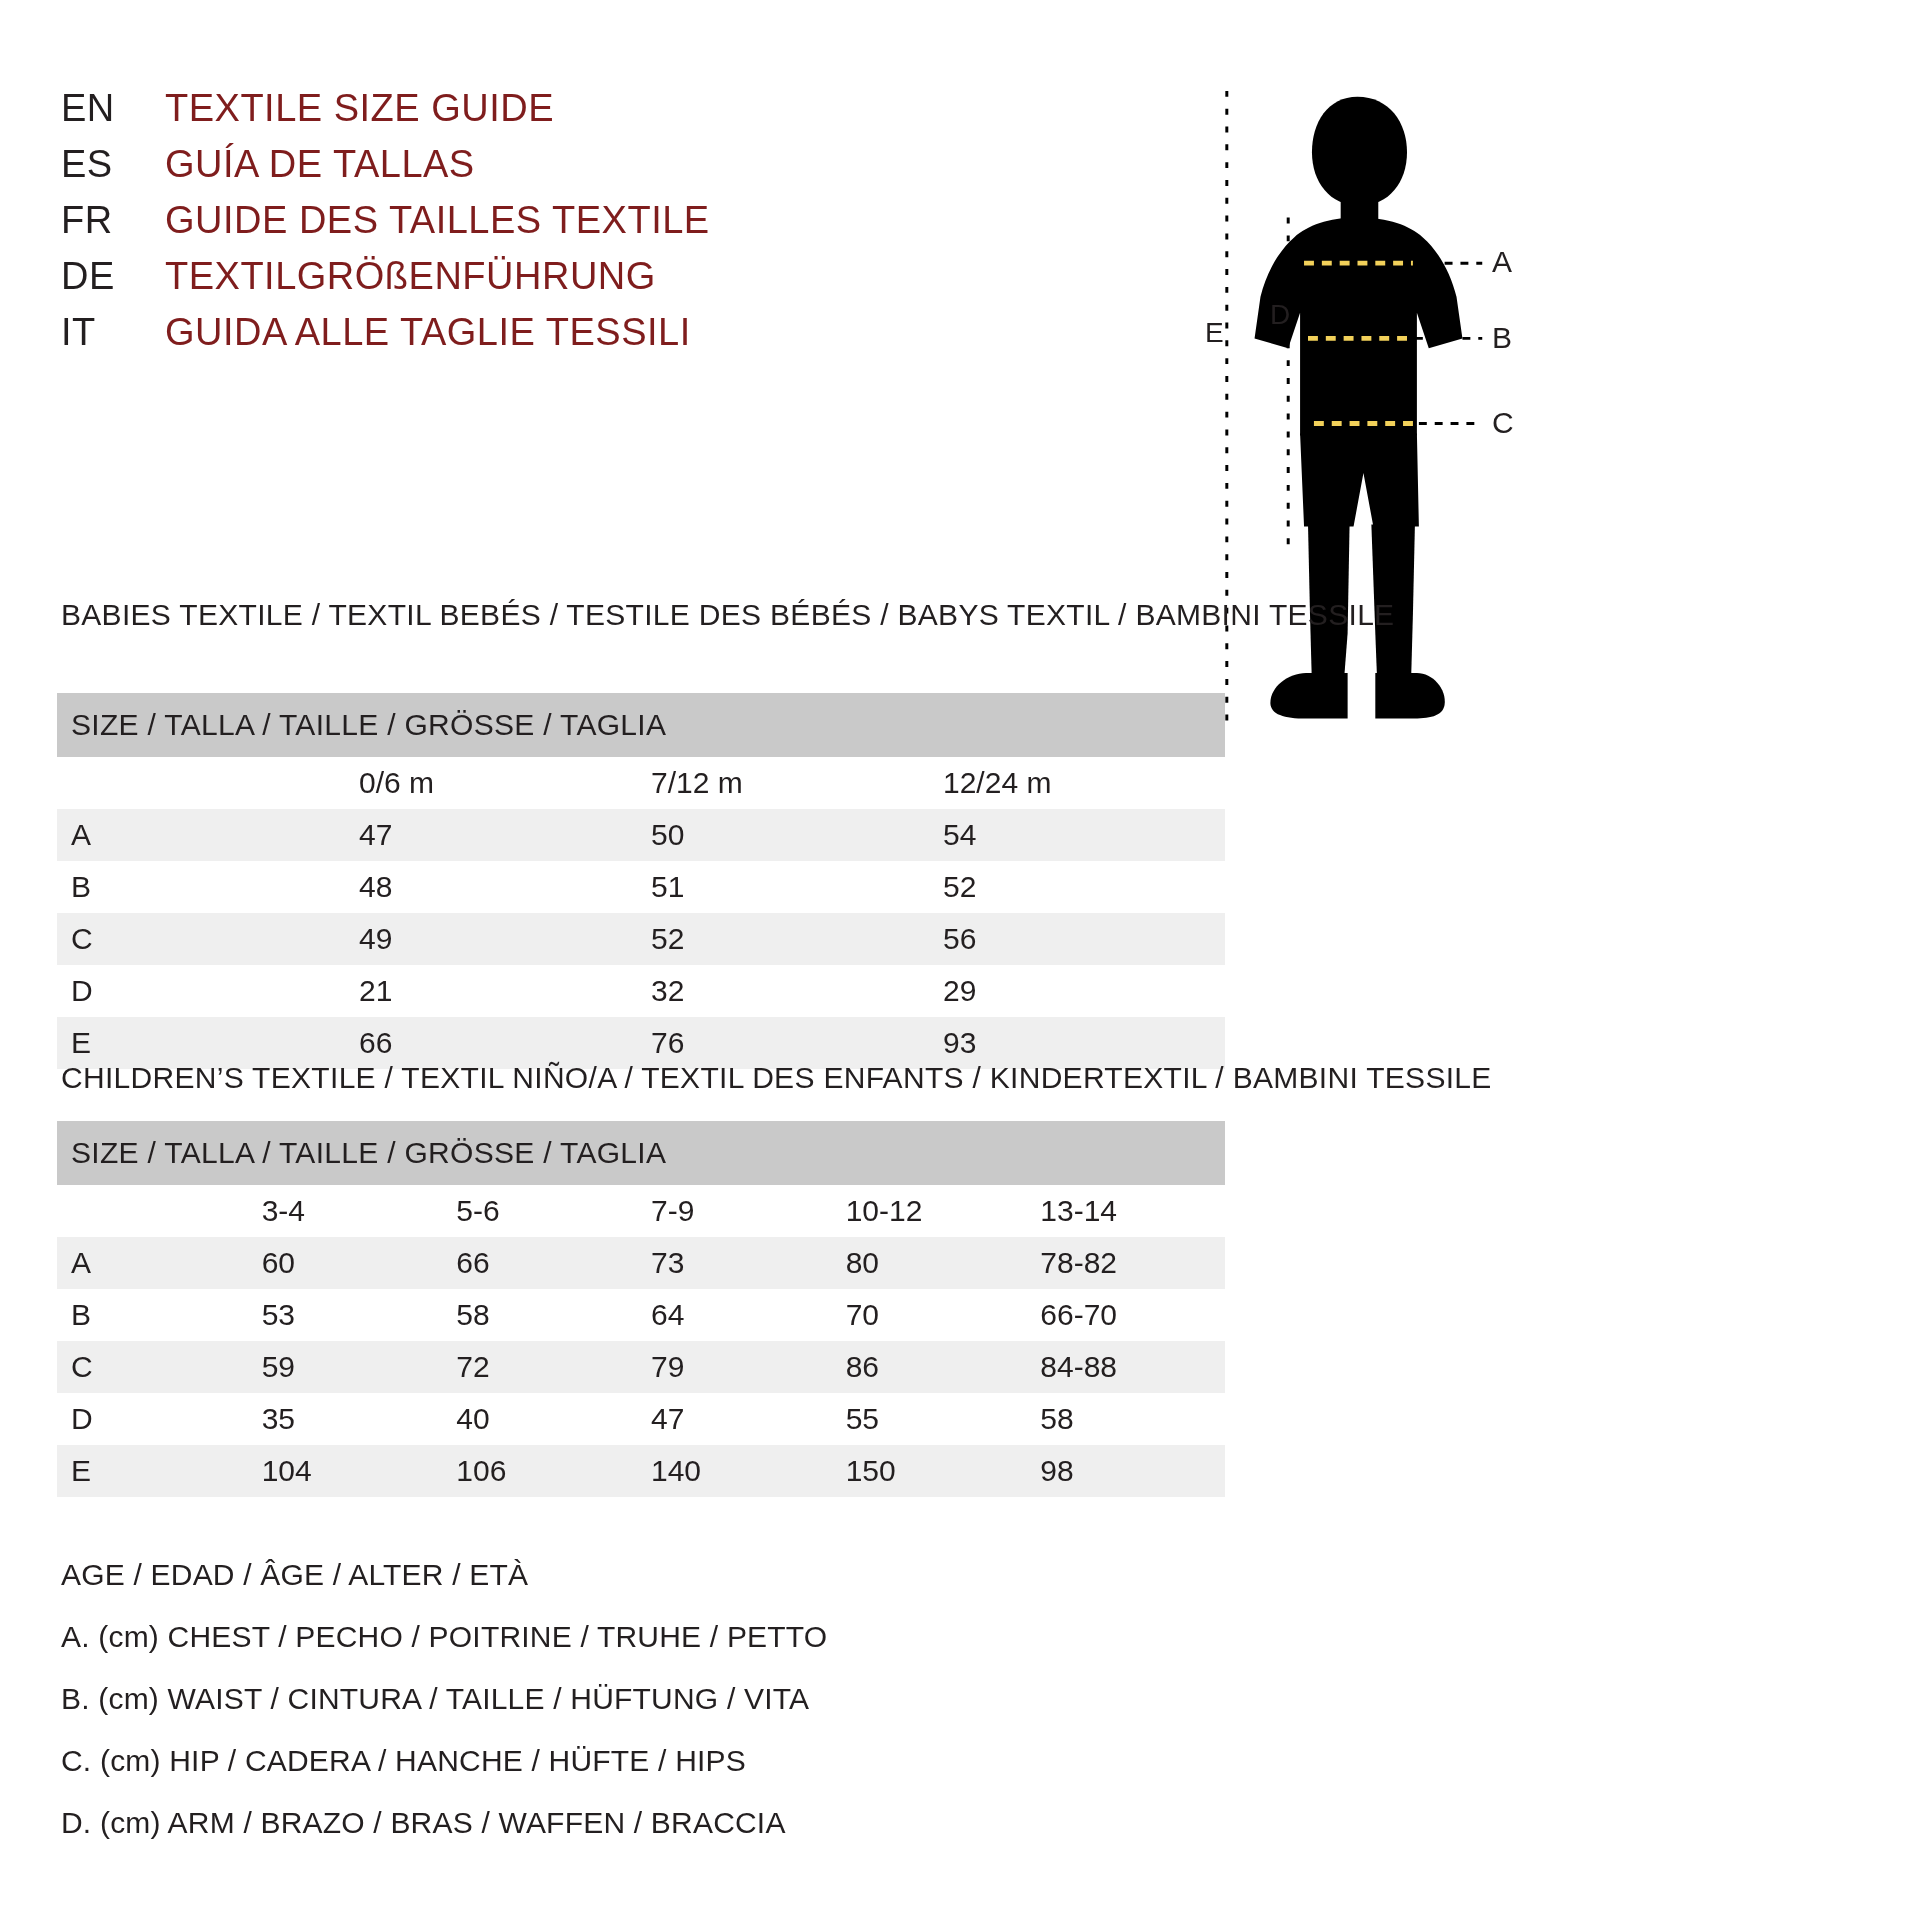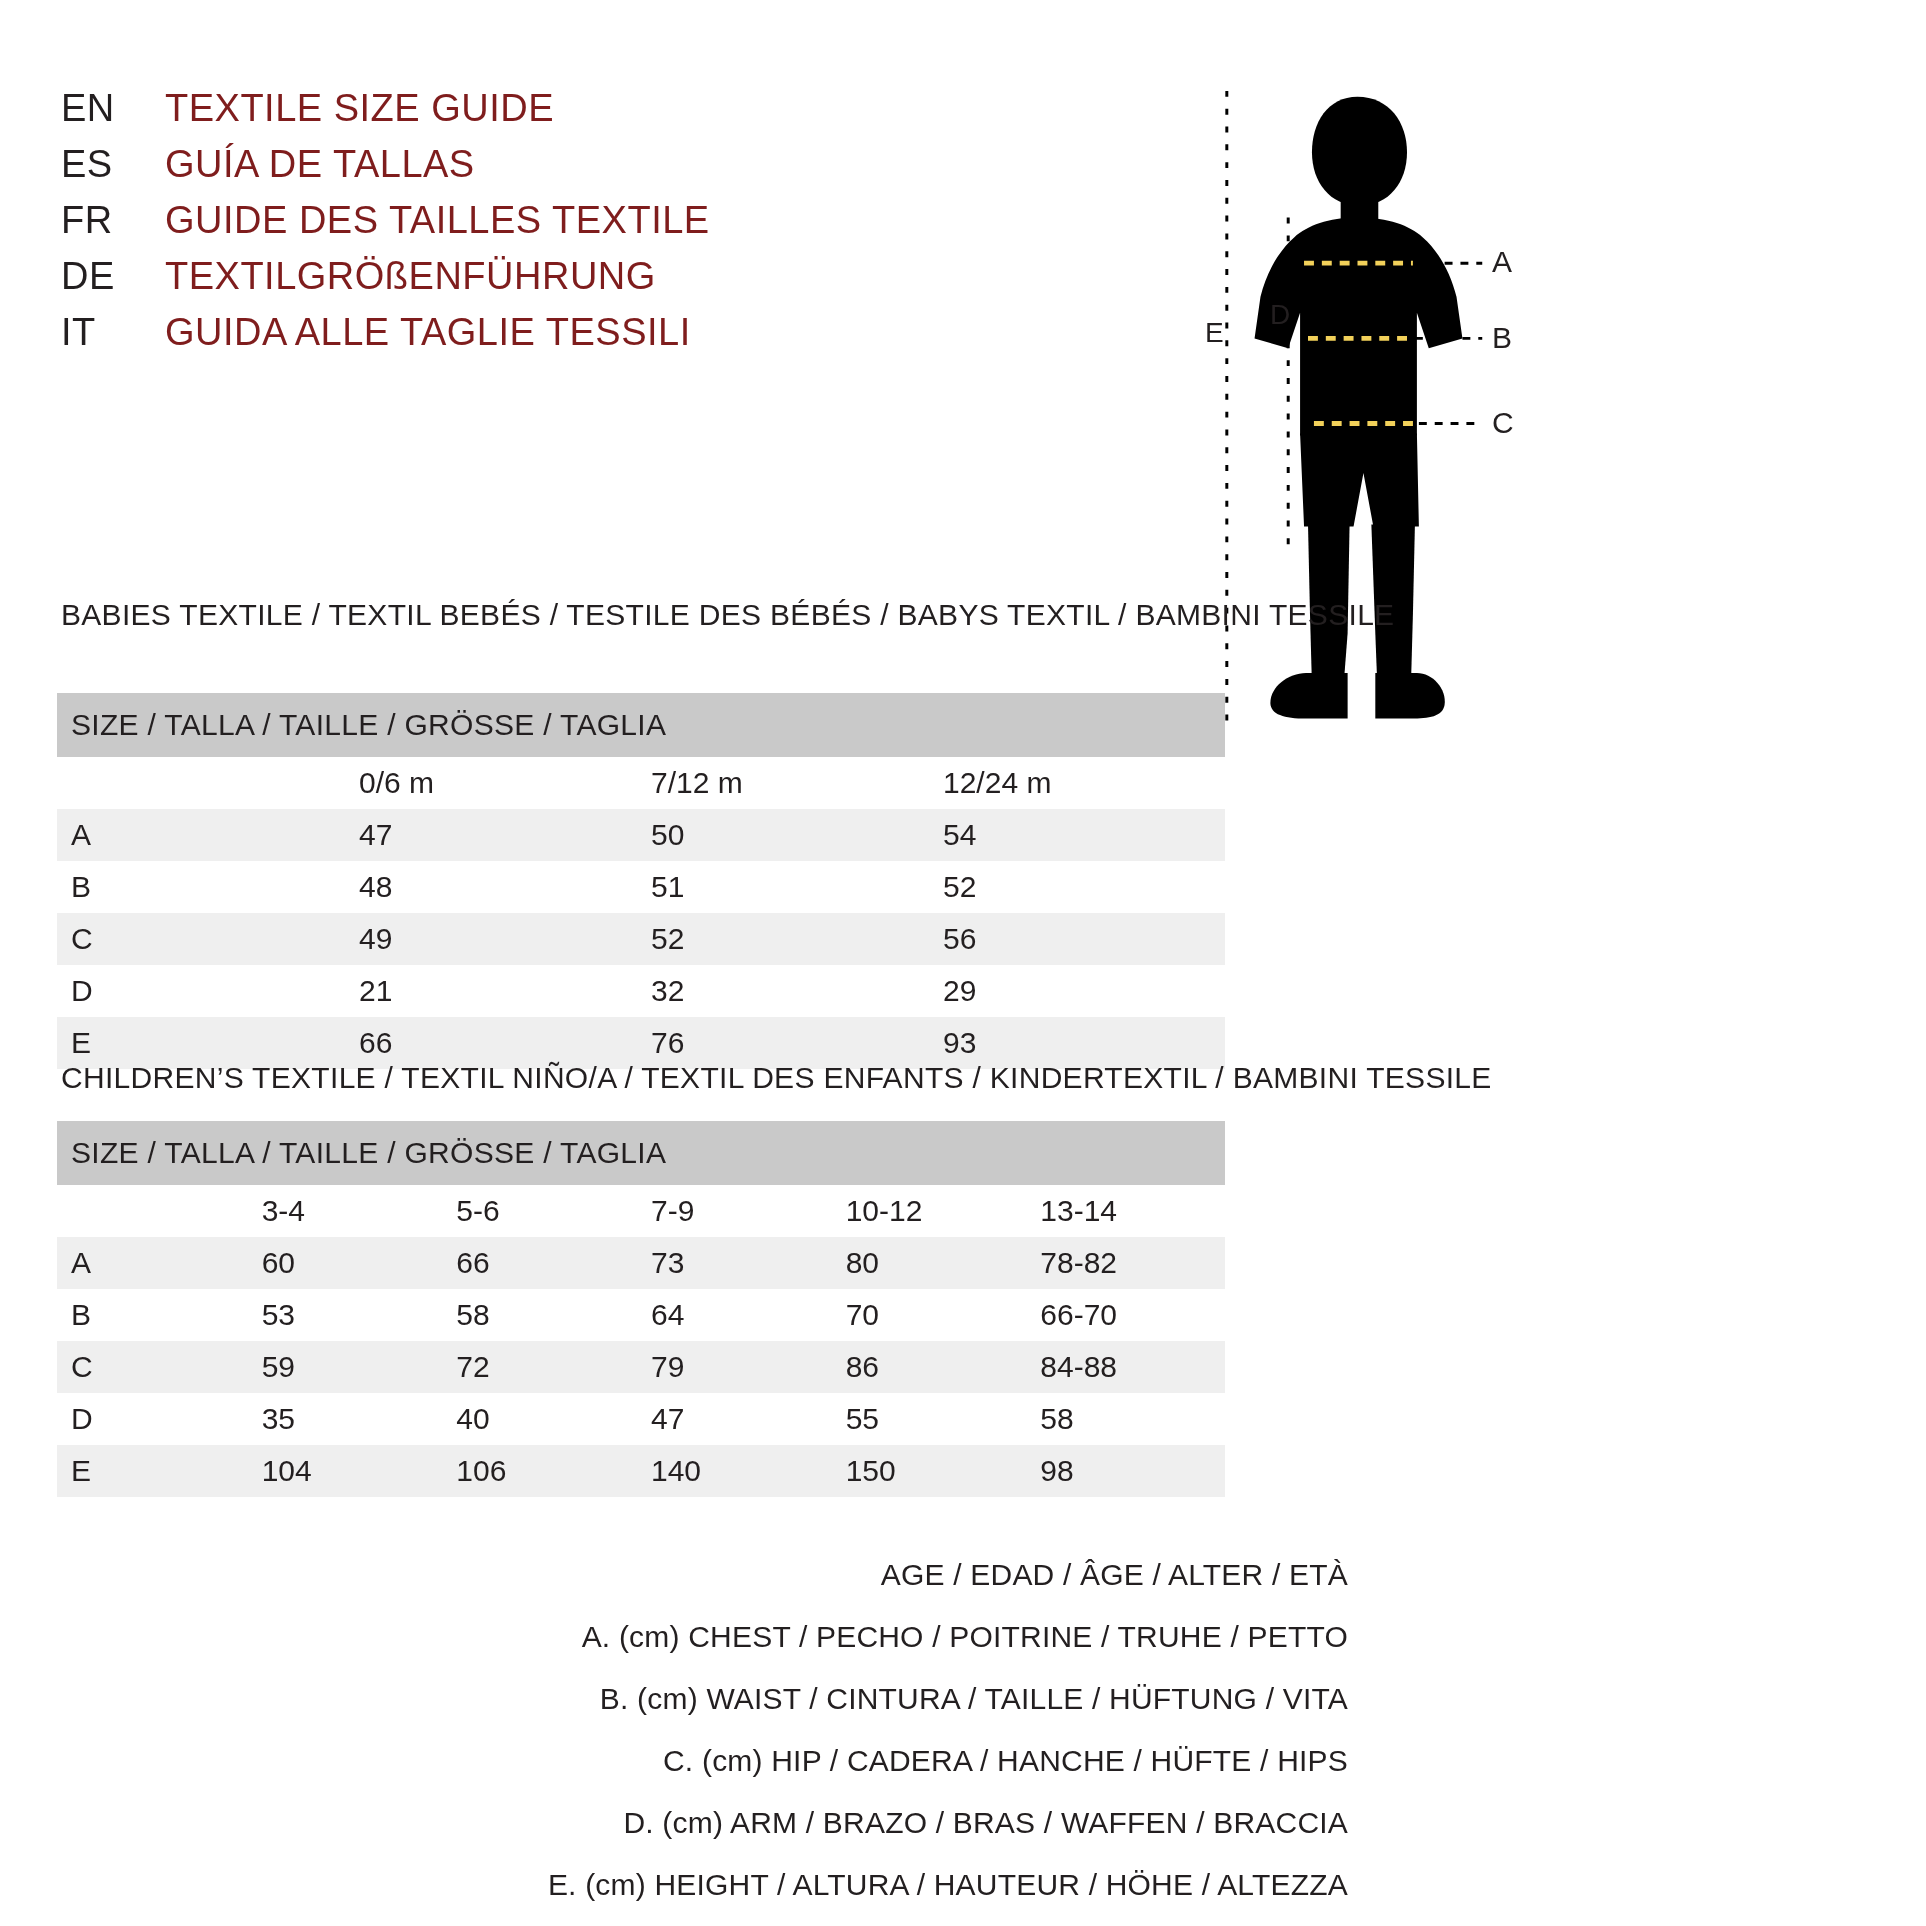--- a/index.html
+++ b/index.html
@@ -112,21 +112,20 @@
     left: 61px;
     top: 1544px;
     width: 1287px;
   }
   .legend-row {
     font-size: 30px;
     color: #231f20;
     line-height: 62px;
     white-space: nowrap;
     letter-spacing: 0.2px;
-    text-align: right;
   }
 </style>
 </head>
 <body>
 
 <div class="page">
 
   <div class="lang-block">
     <div class="lang-row">
       <span class="lang-code">EN</span>
@@ -300,17 +299,16 @@
       </tr>
     </tbody>
   </table>
 
   <div class="legend">
     <div class="legend-row">AGE / EDAD / ÂGE / ALTER / ETÀ</div>
     <div class="legend-row">A. (cm) CHEST / PECHO / POITRINE / TRUHE / PETTO</div>
     <div class="legend-row">B. (cm) WAIST / CINTURA / TAILLE / HÜFTUNG / VITA</div>
     <div class="legend-row">C. (cm) HIP / CADERA / HANCHE / HÜFTE / HIPS</div>
     <div class="legend-row">D. (cm) ARM / BRAZO / BRAS / WAFFEN / BRACCIA</div>
-    <div class="legend-row">E. (cm) HEIGHT / ALTURA / HAUTEUR / HÖHE / ALTEZZA</div>
   </div>
 
 </div>
 
 
 </body></html>

